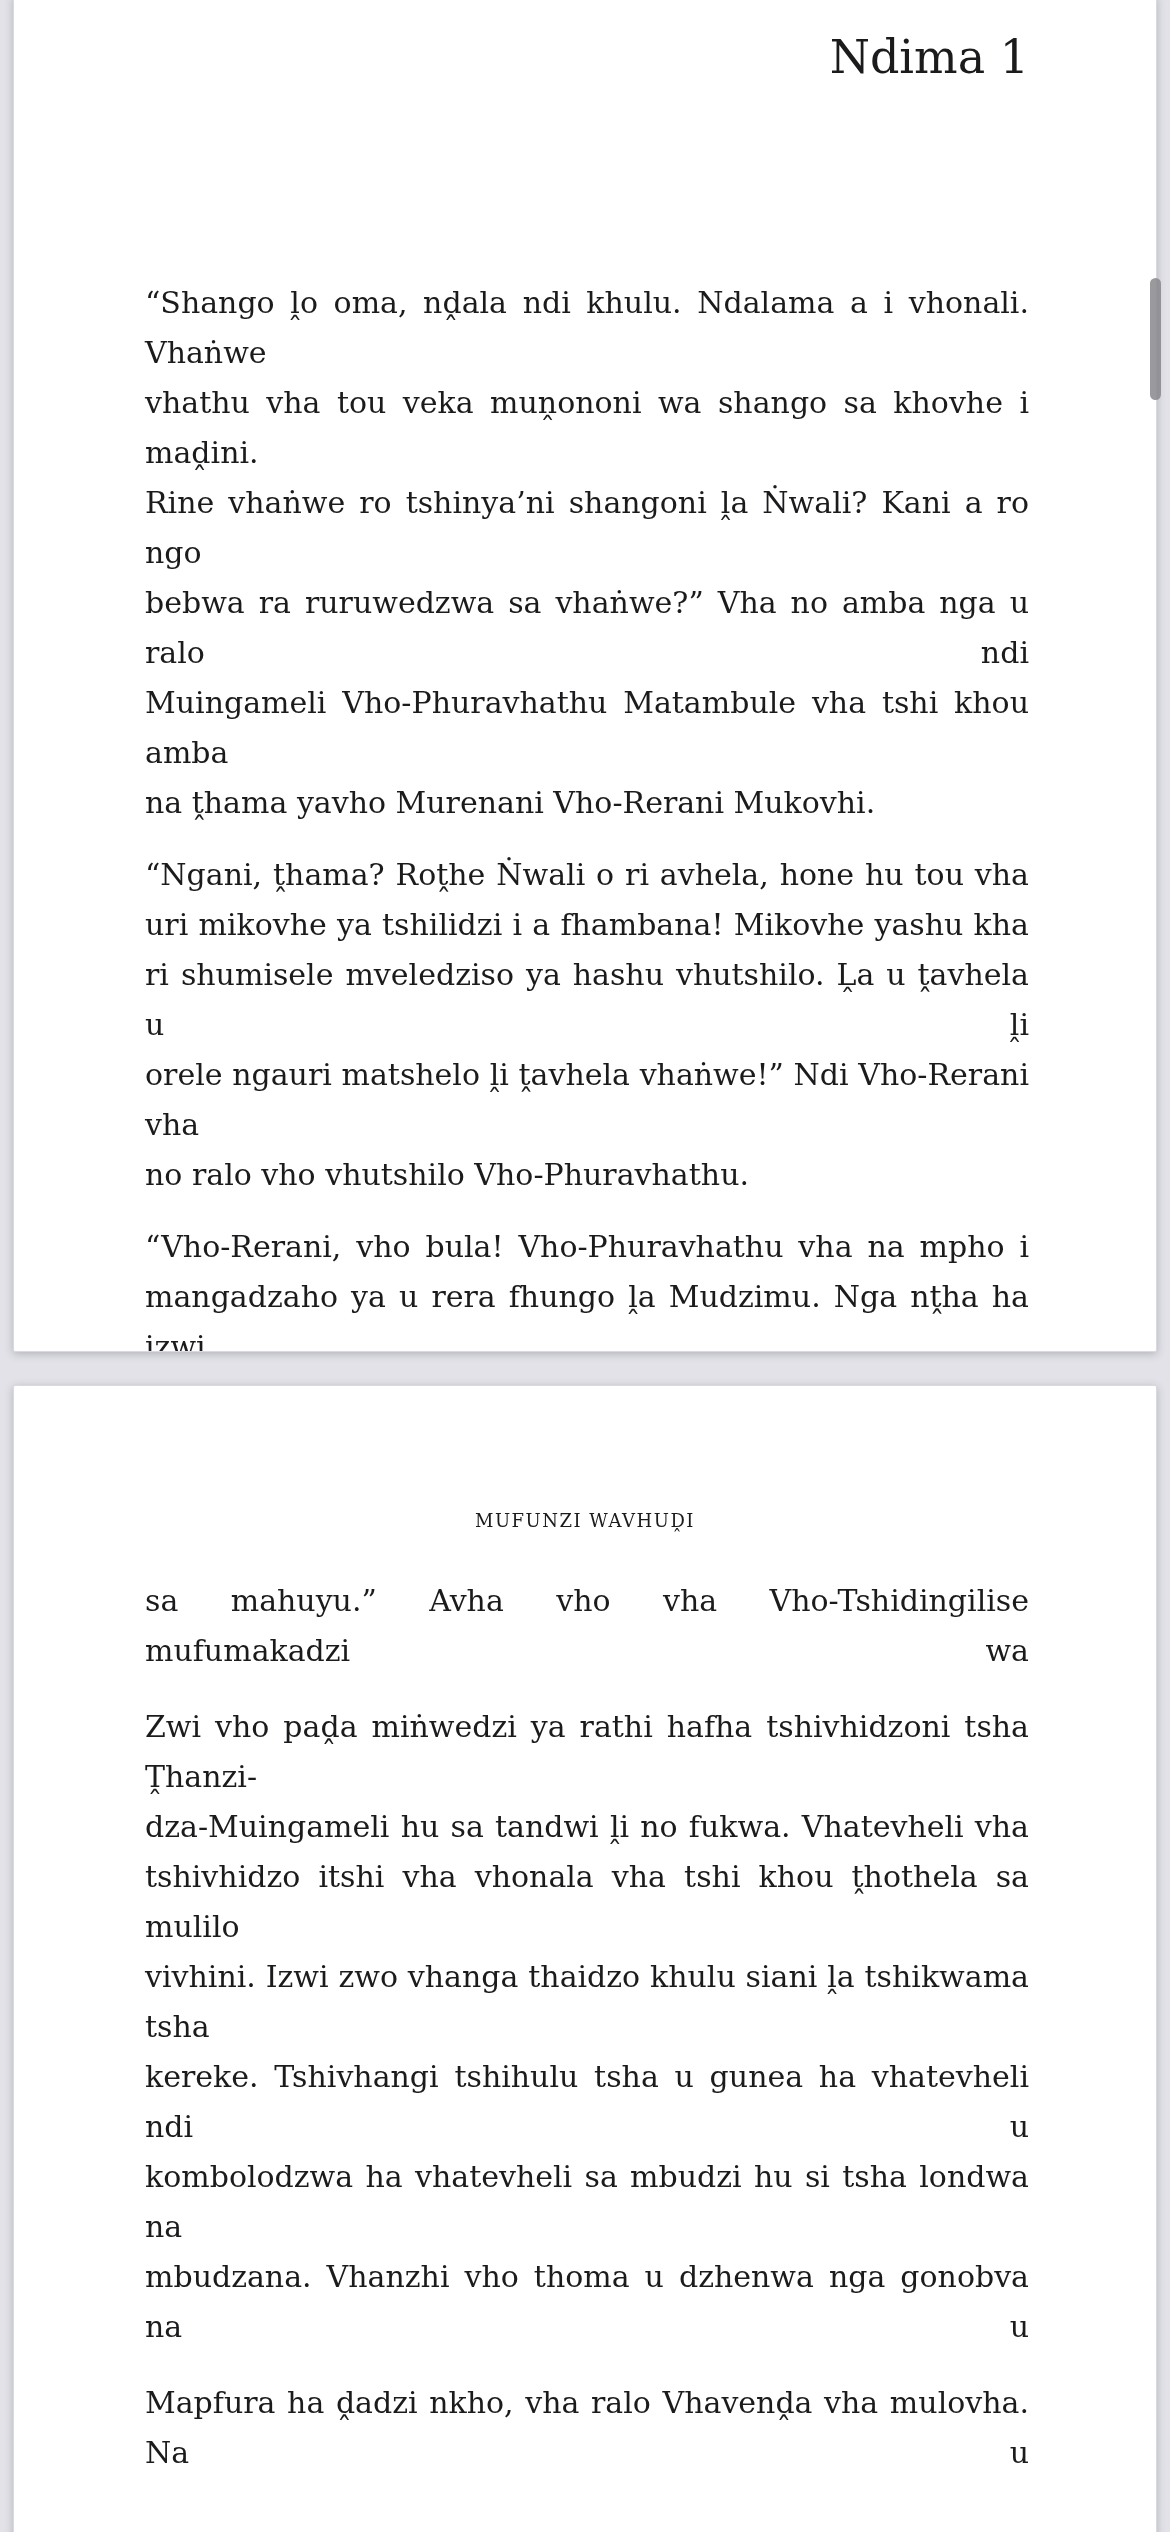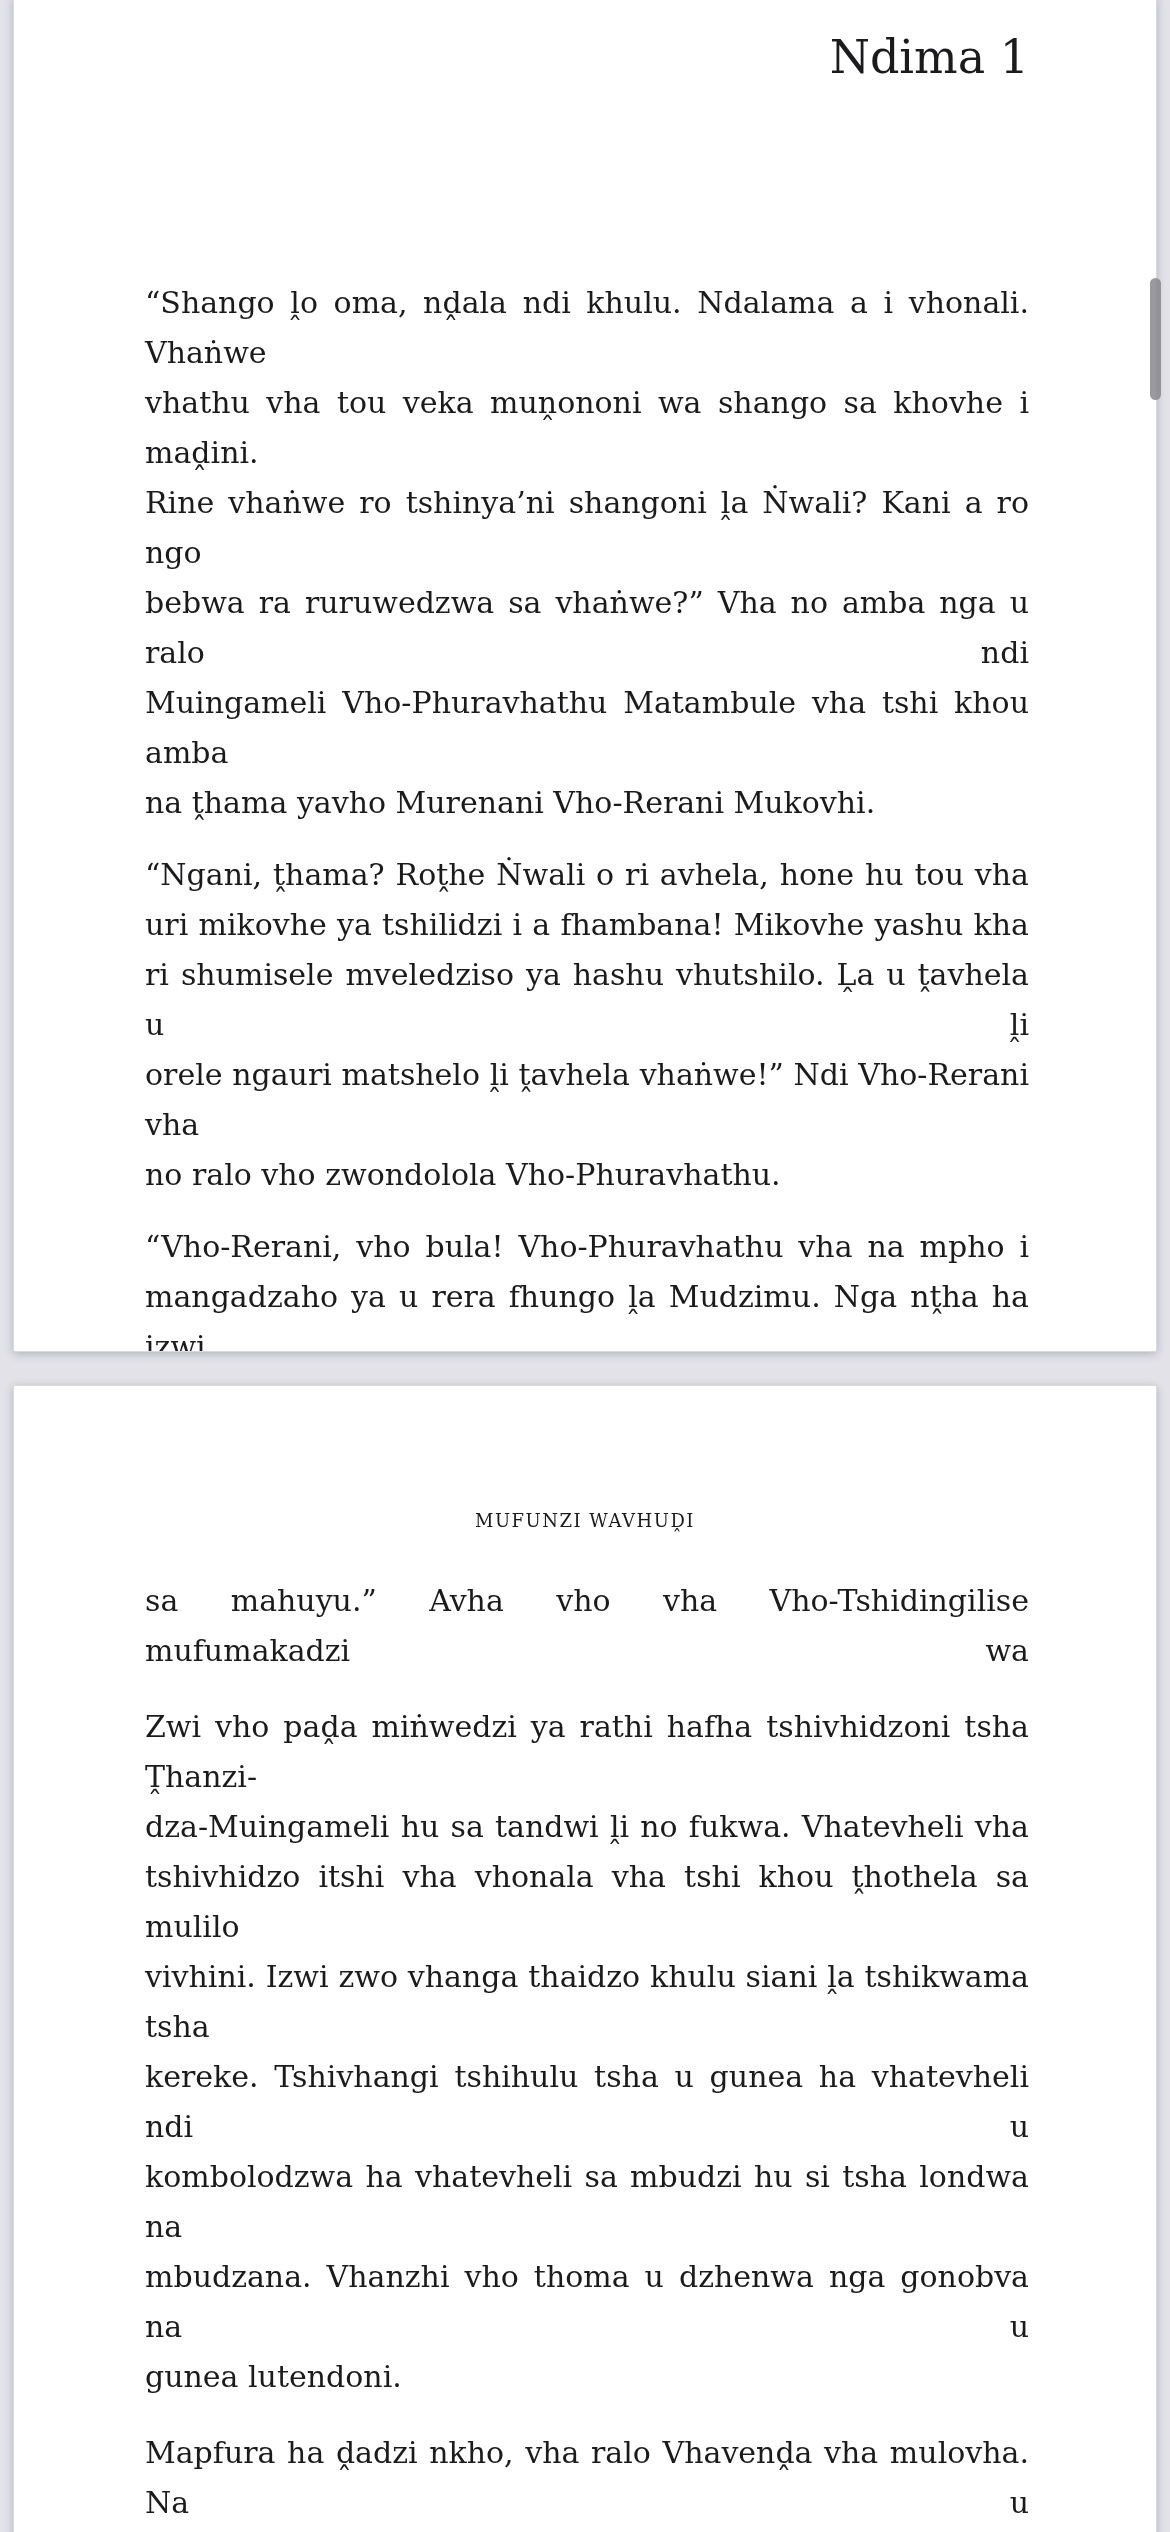--- a/index.html
+++ b/index.html
@@ -88,21 +88,21 @@
       <div class="pline">bebwa ra ruruwedzwa sa vhaṅwe?” Vha no amba nga u ralo ndi</div>
       <div class="pline">Muingameli Vho-Phuravhathu Matambule vha tshi khou amba</div>
       <div class="pline last">na ṱhama yavho Murenani Vho-Rerani Mukovhi.</div>
     </div>
 
   <div class="para">
       <div class="pline">“Ngani, ṱhama?  Roṱhe Ṅwali o ri avhela, hone hu tou vha</div>
       <div class="pline">uri mikovhe ya tshilidzi i a fhambana!  Mikovhe yashu kha</div>
       <div class="pline">ri shumisele mveledziso ya hashu vhutshilo.  Ḽa u ṱavhela u ḽi</div>
       <div class="pline">orele ngauri matshelo ḽi ṱavhela vhaṅwe!” Ndi Vho-Rerani vha</div>
-      <div class="pline last">no ralo vho zwondolola Vho-Phuravhathu.</div>
+      <div class="pline last">no ralo vho vhutshilo Vho-Phuravhathu.</div>
     </div>
 
   <div class="para">
       <div class="pline">“Vho-Rerani, vho bula!  Vho-Phuravhathu vha na mpho i</div>
       <div class="pline">mangadzaho ya u rera fhungo ḽa Mudzimu.  Nga nṱha ha izwi</div>
     </div>
 
 </div>
 
 <div class="page-card" id="page2">
@@ -113,21 +113,20 @@
     </div>
 
   <div class="para">
       <div class="pline">Zwi vho paḓa miṅwedzi ya rathi hafha tshivhidzoni tsha Ṱhanzi-</div>
       <div class="pline">dza-Muingameli hu sa tandwi ḽi no fukwa.  Vhatevheli vha</div>
       <div class="pline">tshivhidzo itshi vha vhonala vha tshi khou ṱhothela sa mulilo</div>
       <div class="pline">vivhini.  Izwi zwo vhanga thaidzo khulu siani ḽa tshikwama tsha</div>
       <div class="pline">kereke.  Tshivhangi tshihulu tsha u gunea ha vhatevheli ndi u</div>
       <div class="pline">kombolodzwa ha vhatevheli sa mbudzi hu si tsha londwa na</div>
       <div class="pline">mbudzana.  Vhanzhi vho thoma u dzhenwa nga gonobva na u</div>
-      <div class="pline last">gunea lutendoni.</div>
     </div>
 
   <div class="para">
       <div class="pline">Mapfura ha ḓadzi nkho, vha ralo Vhavenḓa vha mulovha.  Na u</div>
     </div>
 
 </div>
 
 <div class="scrollbar-thumb"></div>
 

